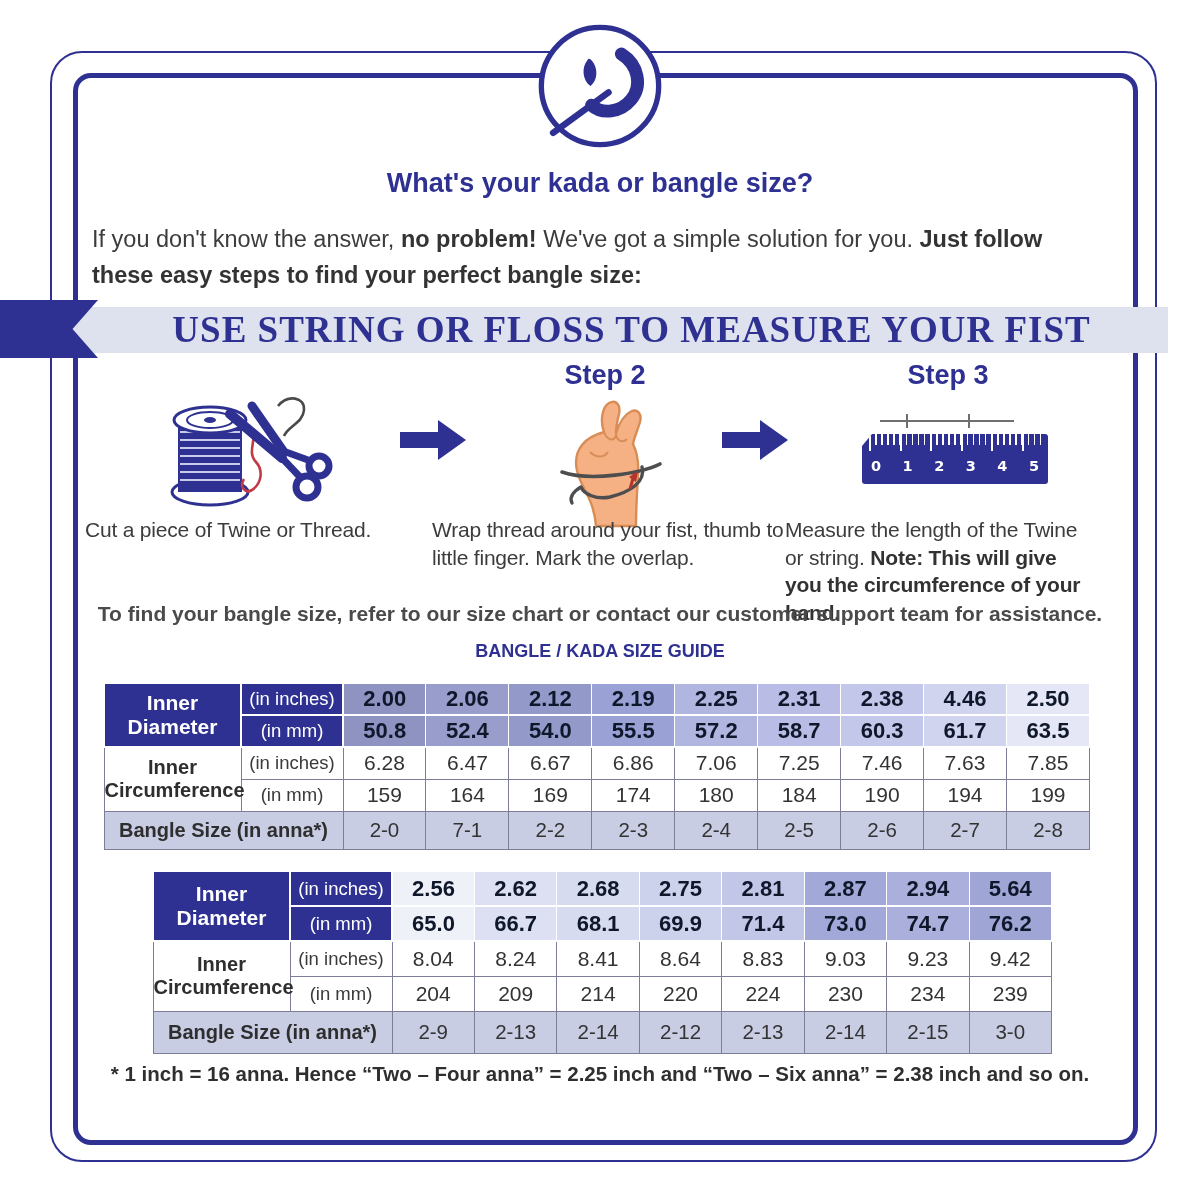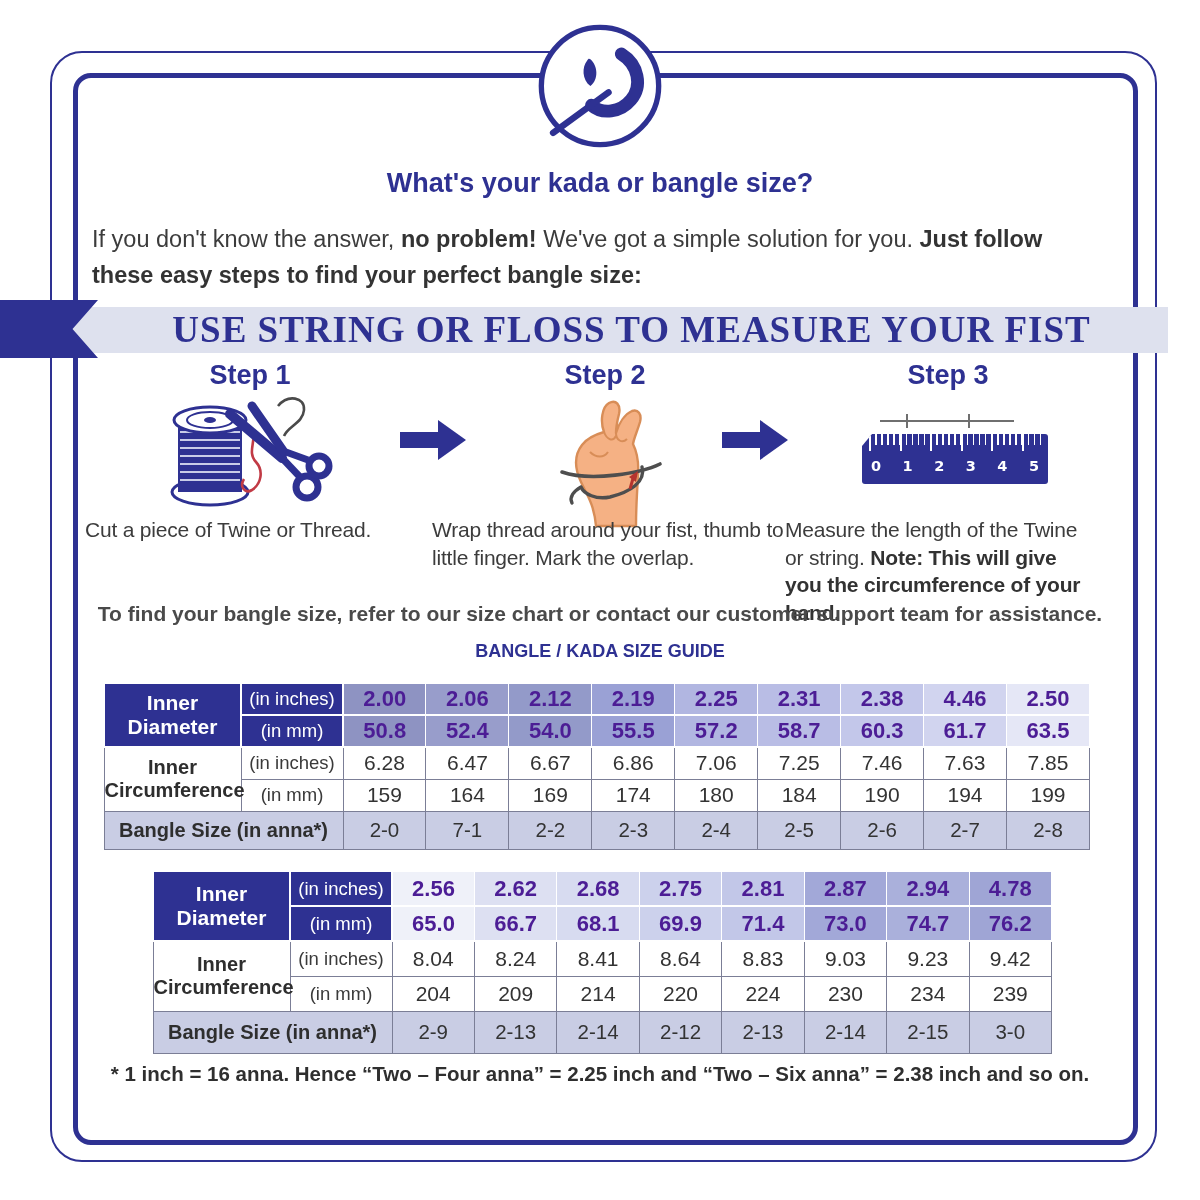--- a/index.html
+++ b/index.html
@@ -74,21 +74,21 @@
   .tbl1 tr{height:32px;} .tbl1 tr.row-bangle{height:38px;}
   .tbl2 tr{height:35px;} .tbl2 tr.row-bangle{height:42px;}
   th.navy{background:var(--navy);color:#fff;border:2px solid #fff;}
   th.navy.big{font-size:21px;font-weight:700;}
   th.navy.small{font-size:18.5px;font-weight:400;}
   th.whitelbl{background:#fff;border:1px solid #7b7e96;color:#2e2e2e;}
   th.whitelbl.big{font-size:20px;font-weight:700;}
   th.whitelbl.small{font-size:18.5px;font-weight:400;color:#3a3a3a;}
   th.banglelbl{background:var(--bangle);border:1px solid #7b7e96;font-size:20px;font-weight:700;color:#2e2e2e;}
   td.colored{border:2px solid #fff;border-left-width:1px;border-right-width:1px;
-    font-weight:700;font-size:22px;color:#4c1d95;}
+    font-weight:700;font-size:22px;color:#0f172a;}
   td.plain{background:#fff;border:1px solid #7b7e96;font-size:21px;color:#333;}
   td.bangle{background:var(--bangle);border:1px solid #7b7e96;font-size:20.5px;color:#333;}
   
   .fn{position:absolute;left:0;width:1200px;text-align:center;color:#2f2f2f;z-index:2;}
   .fn1{top:1062px;font-size:20.5px;font-weight:700;}
   .fn2{top:1093px;font-size:20.5px;font-weight:400;}
 </style>
 </head>
 <body>
 
@@ -108,21 +108,20 @@
 
   <div class="intro">
     <span>If you don't know the answer, </span><b>no problem!</b><span> We've got a simple solution for you. </span><b>Just follow</b><br>
     <b>these easy steps to find your perfect bangle size:</b>
   </div>
 
   <div class="band"></div>
   <div class="ribbon"></div>
   <div class="band-text">USE STRING OR FLOSS TO MEASURE YOUR FIST</div>
 
-  <div class="step-label step1-label">Step 1</div>
   <div class="step-label step2-label">Step 2</div>
   <div class="step-label step3-label">Step 3</div>
 
   <svg class="icon icon-spool" viewBox="0 0 180 126">
     <ellipse cx="50" cy="100" rx="38" ry="13" fill="#fff" stroke="#2e3192" stroke-width="3"></ellipse>
     <rect x="18" y="30" width="64" height="70" fill="#2e3192"></rect>
     <path d="M20,40 H80 M20,48 H80 M20,56 H80 M20,64 H80 M20,72 H80 M20,80 H80 M20,88 H80" stroke="#c9cce8" stroke-width="2"></path>
     <ellipse cx="50" cy="28" rx="36" ry="13" fill="#fff" stroke="#2e3192" stroke-width="3"></ellipse>
     <ellipse cx="50" cy="28" rx="23" ry="8" fill="none" stroke="#2e3192" stroke-width="2"></ellipse>
     <ellipse cx="50" cy="28" rx="6" ry="3" fill="#2e3192"></ellipse>
@@ -258,21 +257,21 @@
           <tr>
         <th class="navy big col-lab1" rowspan="2">Inner Diameter</th>
         <th class="navy small col-lab2">(in inches)</th>
       <td class="colored" style="background-color: rgb(239, 241, 249);">2.56</td>
             <td class="colored" style="background-color: rgb(221, 224, 242);">2.62</td>
             <td class="colored" style="background-color: rgb(215, 219, 240);">2.68</td>
             <td class="colored" style="background-color: rgb(204, 209, 236);">2.75</td>
             <td class="colored" style="background-color: rgb(194, 199, 232);">2.81</td>
             <td class="colored" style="background-color: rgb(162, 168, 216);">2.87</td>
             <td class="colored" style="background-color: rgb(170, 176, 219);">2.94</td>
-            <td class="colored" style="background-color: rgb(159, 165, 213);">4.78</td>
+            <td class="colored" style="background-color: rgb(159, 165, 213);">5.64</td>
           </tr>
       <tr>
         <th class="navy small col-lab2">(in mm)</th>
       <td class="colored" style="background-color: rgb(239, 241, 249);">65.0</td>
             <td class="colored" style="background-color: rgb(221, 224, 242);">66.7</td>
             <td class="colored" style="background-color: rgb(215, 219, 240);">68.1</td>
             <td class="colored" style="background-color: rgb(204, 209, 236);">69.9</td>
             <td class="colored" style="background-color: rgb(194, 199, 232);">71.4</td>
             <td class="colored" style="background-color: rgb(162, 168, 216);">73.0</td>
             <td class="colored" style="background-color: rgb(170, 176, 219);">74.7</td>

